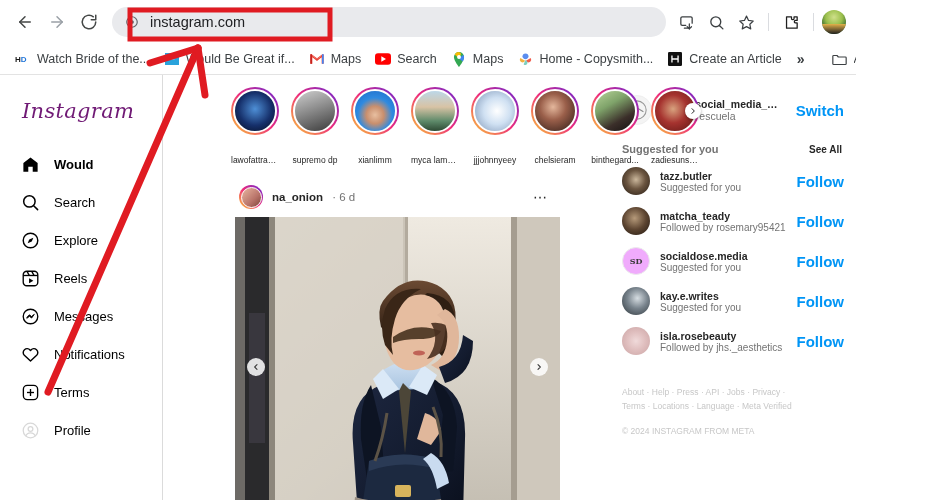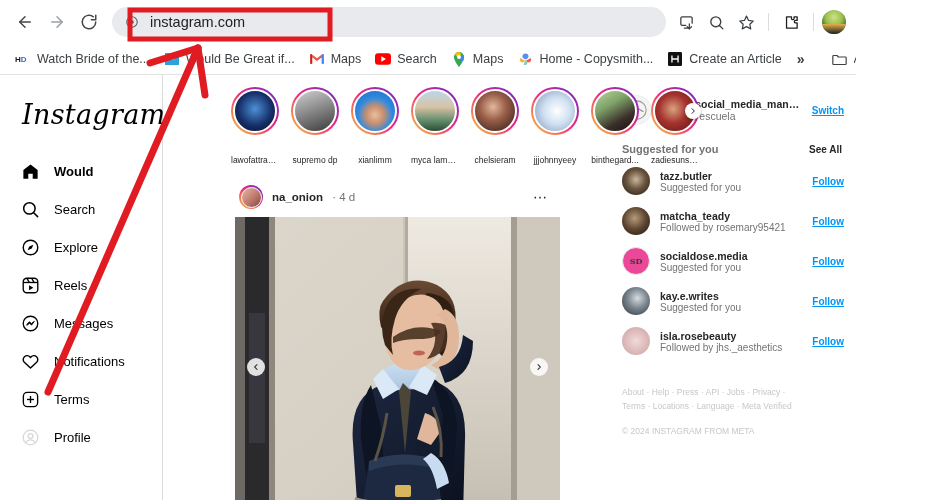--- a/index.html
+++ b/index.html
@@ -97,24 +97,24 @@
   
   .ig-side {
     width: 163px; flex: 0 0 163px;
     border-right: 1px solid #dbdbdb;
     padding: 12px 12px 0 12px;
     background:#fff;
   }
   .ig-logo {
     font-family: "DejaVu Serif", serif;
     font-style: italic;
-    font-size: 27px;
+    font-size: 21px;
     letter-spacing: .3px;
     padding: 12px 6px 22px 10px;
-    color: #000000;
+    color: #701a75;
   }
   .nav-item {
     display: flex; align-items: center; gap: 14px;
     padding: 9px 6px 9px 8px;
     border-radius: 20px;
     font-size: 13px;
     color: #000;
   }
   .nav-item .nic { width: 20px; height: 20px; flex:0 0 auto; display:flex; align-items:center; justify-content:center;}
   .nav-item.active .nlabel { font-weight: bold; }
@@ -191,21 +191,21 @@
     width: 30px; height: 30px; border-radius: 50%;
     border: 1px solid #efefef;
     background: #f4f4f4;
     flex: 0 0 auto;
     display:flex;align-items:center;justify-content:center;
     overflow:hidden;
   }
   .acct-txt { min-width: 0; flex: 1 1 auto; }
   .acct-name { font-size: 10.5px; font-weight: bold; color:#262626; white-space:nowrap; overflow:hidden; text-overflow:ellipsis;}
   .acct-sub { font-size: 10.5px; color:#737373; white-space:nowrap; overflow:hidden; text-overflow:ellipsis;}
-  .blue { color:#0095f6; font-size:10px; font-weight:bold; flex:0 0 auto;text-decoration:underline; }
+  .blue { color:#0095f6; font-size:15px; font-weight:bold; flex:0 0 auto; }
   .sug-head { display:flex; align-items:center; justify-content:space-between; padding: 16px 2px 6px 0; }
   .sug-title { font-size: 11px; color: #737373; font-weight: bold; }
   .sug-all { font-size: 10px; color:#262626; font-weight:bold; }
   .sug-row { display:flex; align-items:center; gap:10px; padding: 6px 0; }
   .sug-av { width: 28px; height: 28px; border-radius: 50%; overflow: hidden; flex:0 0 auto; background:#ddd;
             display:flex;align-items:center;justify-content:center;font-size:8px;color:#555;}
   .sug-txt { min-width:0; flex:1 1 auto; }
   .sug-name { font-size: 10.5px; font-weight:bold; color:#262626; white-space:nowrap; overflow:hidden;text-overflow:ellipsis;}
   .sug-sub { font-size: 10px; color:#737373; white-space:nowrap; overflow:hidden;text-overflow:ellipsis;}
   .footer { padding-top: 24px; }
@@ -492,29 +492,29 @@
             <div class="story-name">xianlimm</div>
           </div>
           <div class="story">
             <div class="story-ring">
               <div class="inner" style="background:linear-gradient(180deg,#bcd7e8 0%,#d8c3a5 40%,#5e8a6a 75%,#2e4a34 100%);"></div>
             </div>
             <div class="story-name">myca lama...</div>
           </div>
           <div class="story">
             <div class="story-ring">
-              <div class="inner" style="background:radial-gradient(circle at 45% 40%, #e4b79c 0%, #9a5f4a 40%, #2b1a16 100%);"></div>
-            </div>
-            <div class="story-name">chelsieram</div>
+              <div class="inner" style="background:radial-gradient(circle at 55% 50%, #ffffff 0%, #cfe0f2 45%, #7b93b4 100%);"></div>
+            </div>
+            <div class="story-name">jjjohnnyeey</div>
           </div>
           <div class="story">
             <div class="story-ring">
-              <div class="inner" style="background:radial-gradient(circle at 55% 50%, #ffffff 0%, #cfe0f2 45%, #7b93b4 100%);"></div>
-            </div>
-            <div class="story-name">jjjohnnyeey</div>
+              <div class="inner" style="background:radial-gradient(circle at 45% 40%, #e4b79c 0%, #9a5f4a 40%, #2b1a16 100%);"></div>
+            </div>
+            <div class="story-name">chelsieram</div>
           </div>
           <div class="story">
             <div class="story-ring">
               <div class="inner" style="background:linear-gradient(150deg,#b9d59a 0%,#7fa36a 35%,#3b2f2a 70%,#151110 100%);"></div>
             </div>
             <div class="story-name">binthegard...</div>
           </div>
           <div class="story">
             <div class="story-ring">
               <div class="inner" style="background:radial-gradient(circle at 45% 45%, #d8a27e 0%, #a6332f 45%, #5a1512 100%);"></div>
@@ -527,21 +527,21 @@
             <div class="story-name">zadiesunse...</div>
           </div>
         </div>
 
         <div class="post">
           <div class="post-head">
             <div class="post-av">
                 <div class="inner"></div>
               </div>
             <span class="post-user">na_onion</span>
-            <span class="post-meta">· 4 d</span>
+            <span class="post-meta">· 6 d</span>
             <span class="post-more">⋯</span>
           </div>
 
           <div class="post-media">
             <div class="media-art">
               <svg viewBox="0 0 325 300" preserveAspectRatio="xMidYMid slice" width="325" height="300">
                 <defs>
                   <linearGradient id="wall" x1="0" y1="0" x2="1" y2="1">
                     <stop offset="0%" stop-color="#d9d3c8"></stop>
                       <stop offset="55%" stop-color="#cdc6ba"></stop>
@@ -659,21 +659,21 @@
       <div class="sug-row">
         <div class="sug-av" style="background:radial-gradient(circle at 45% 40%, #b69a7a 0%, #5d4531 50%, #1f1610 100%);"></div>
         <div class="sug-txt">
           <div class="sug-name">matcha_teady</div>
           <div class="sug-sub">Followed by rosemary95421</div>
         </div>
         <span class="blue">Follow</span>
       </div>
 
       <div class="sug-row">
-        <div class="sug-av" style="background:#ec4899;border:1px solid #ececec;font-family:'DejaVu Serif',serif;font-weight:bold;color:#3a3a3a;">
+        <div class="sug-av" style="background:#f0abfc;border:1px solid #ececec;font-family:'DejaVu Serif',serif;font-weight:bold;color:#3a3a3a;">
           <span>SD</span>
         </div>
         <div class="sug-txt">
           <div class="sug-name">socialdose.media</div>
           <div class="sug-sub">Suggested for you</div>
         </div>
         <span class="blue">Follow</span>
       </div>
 
       <div class="sug-row">

